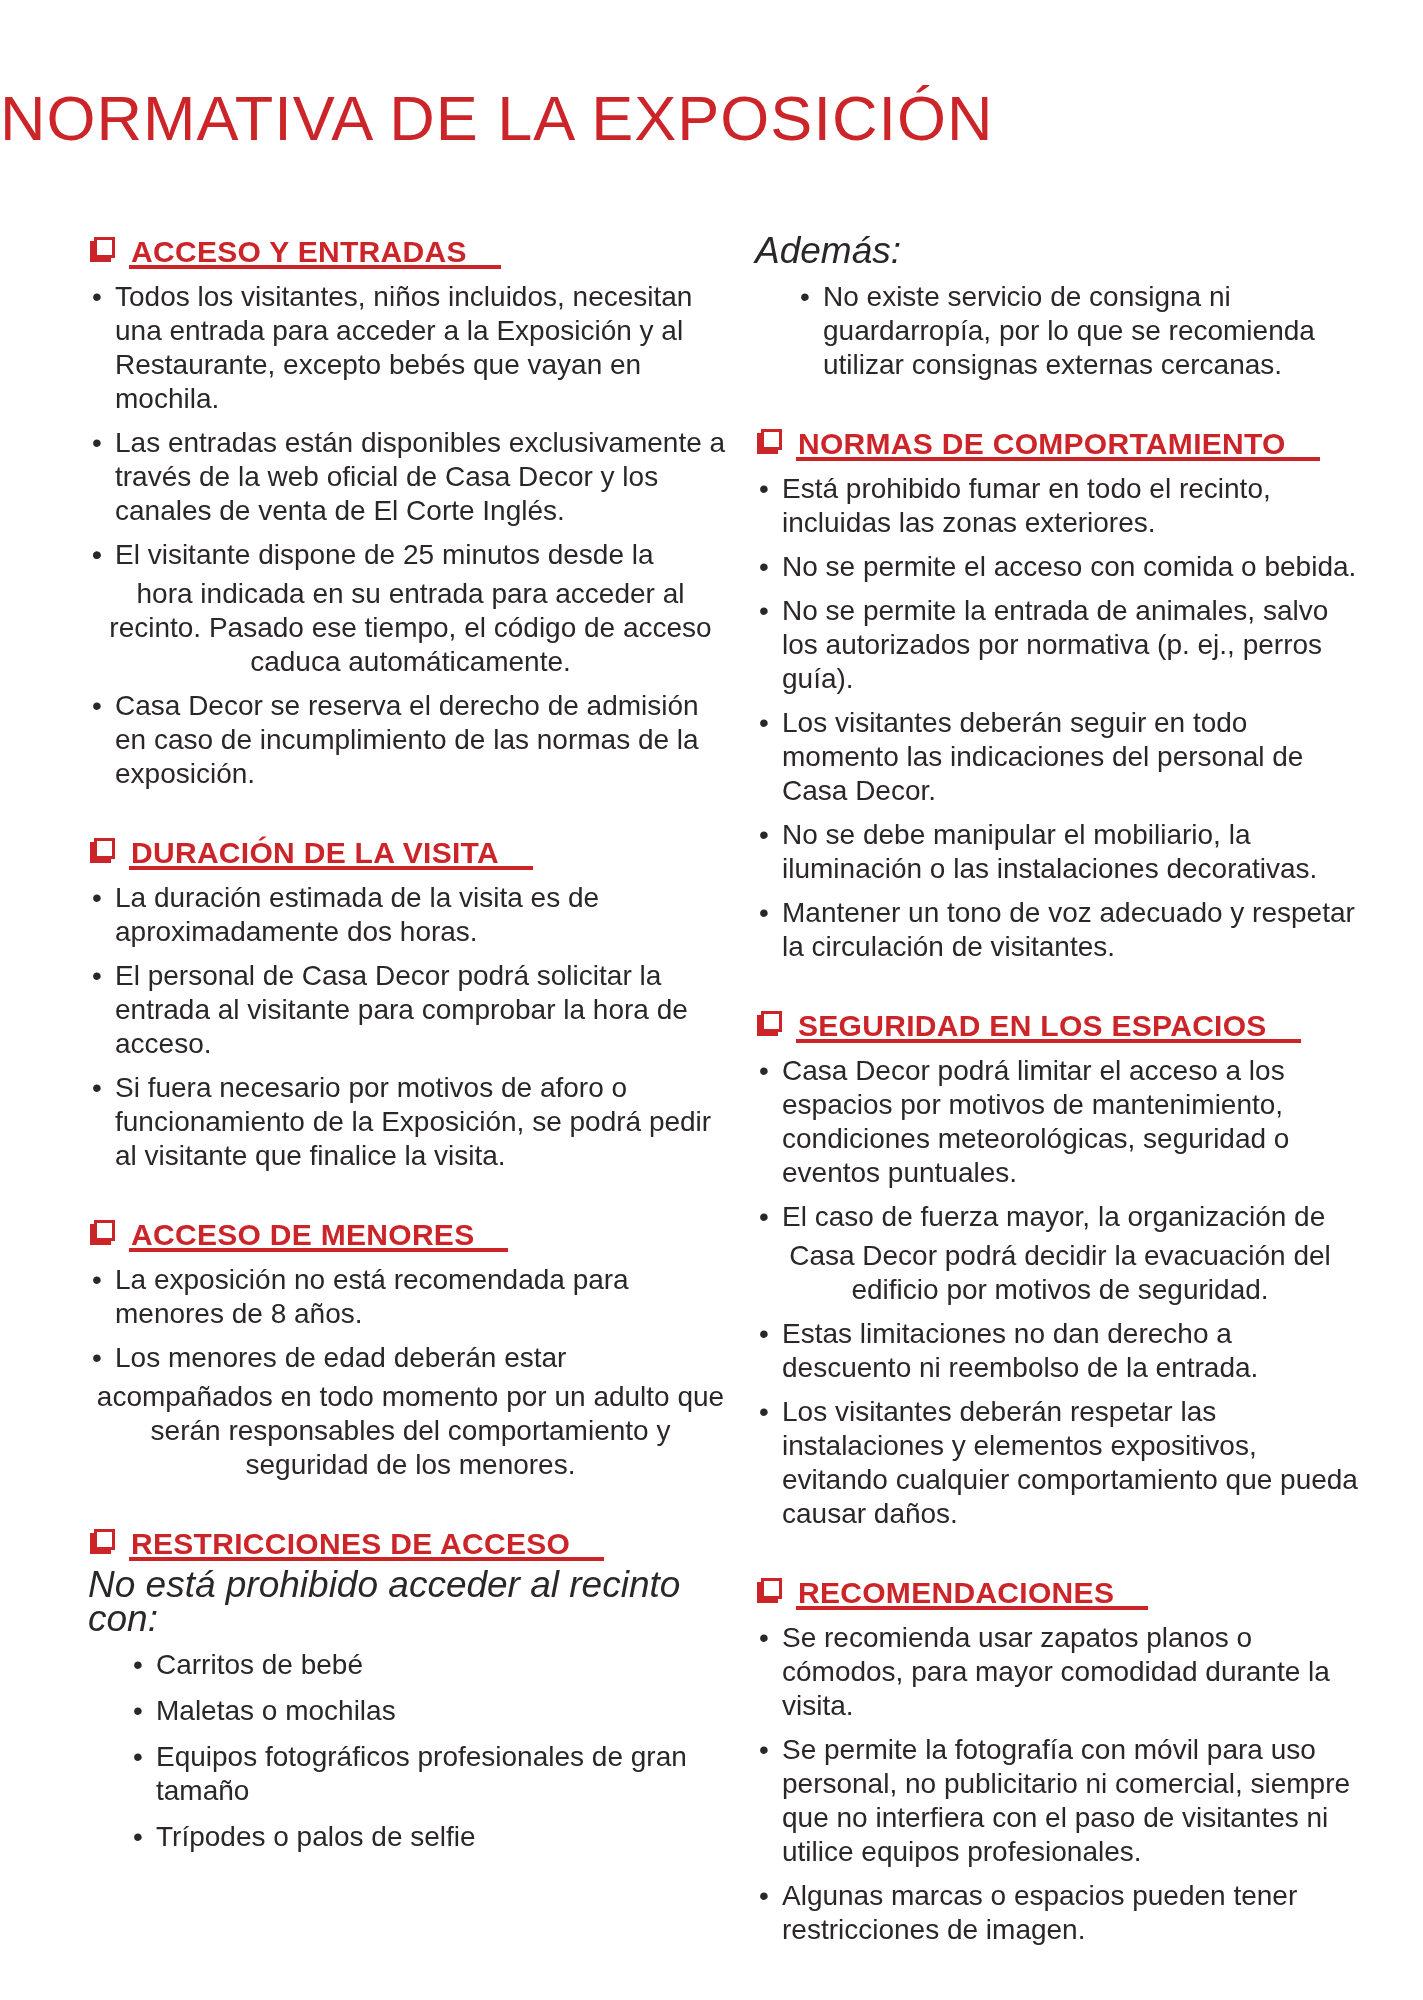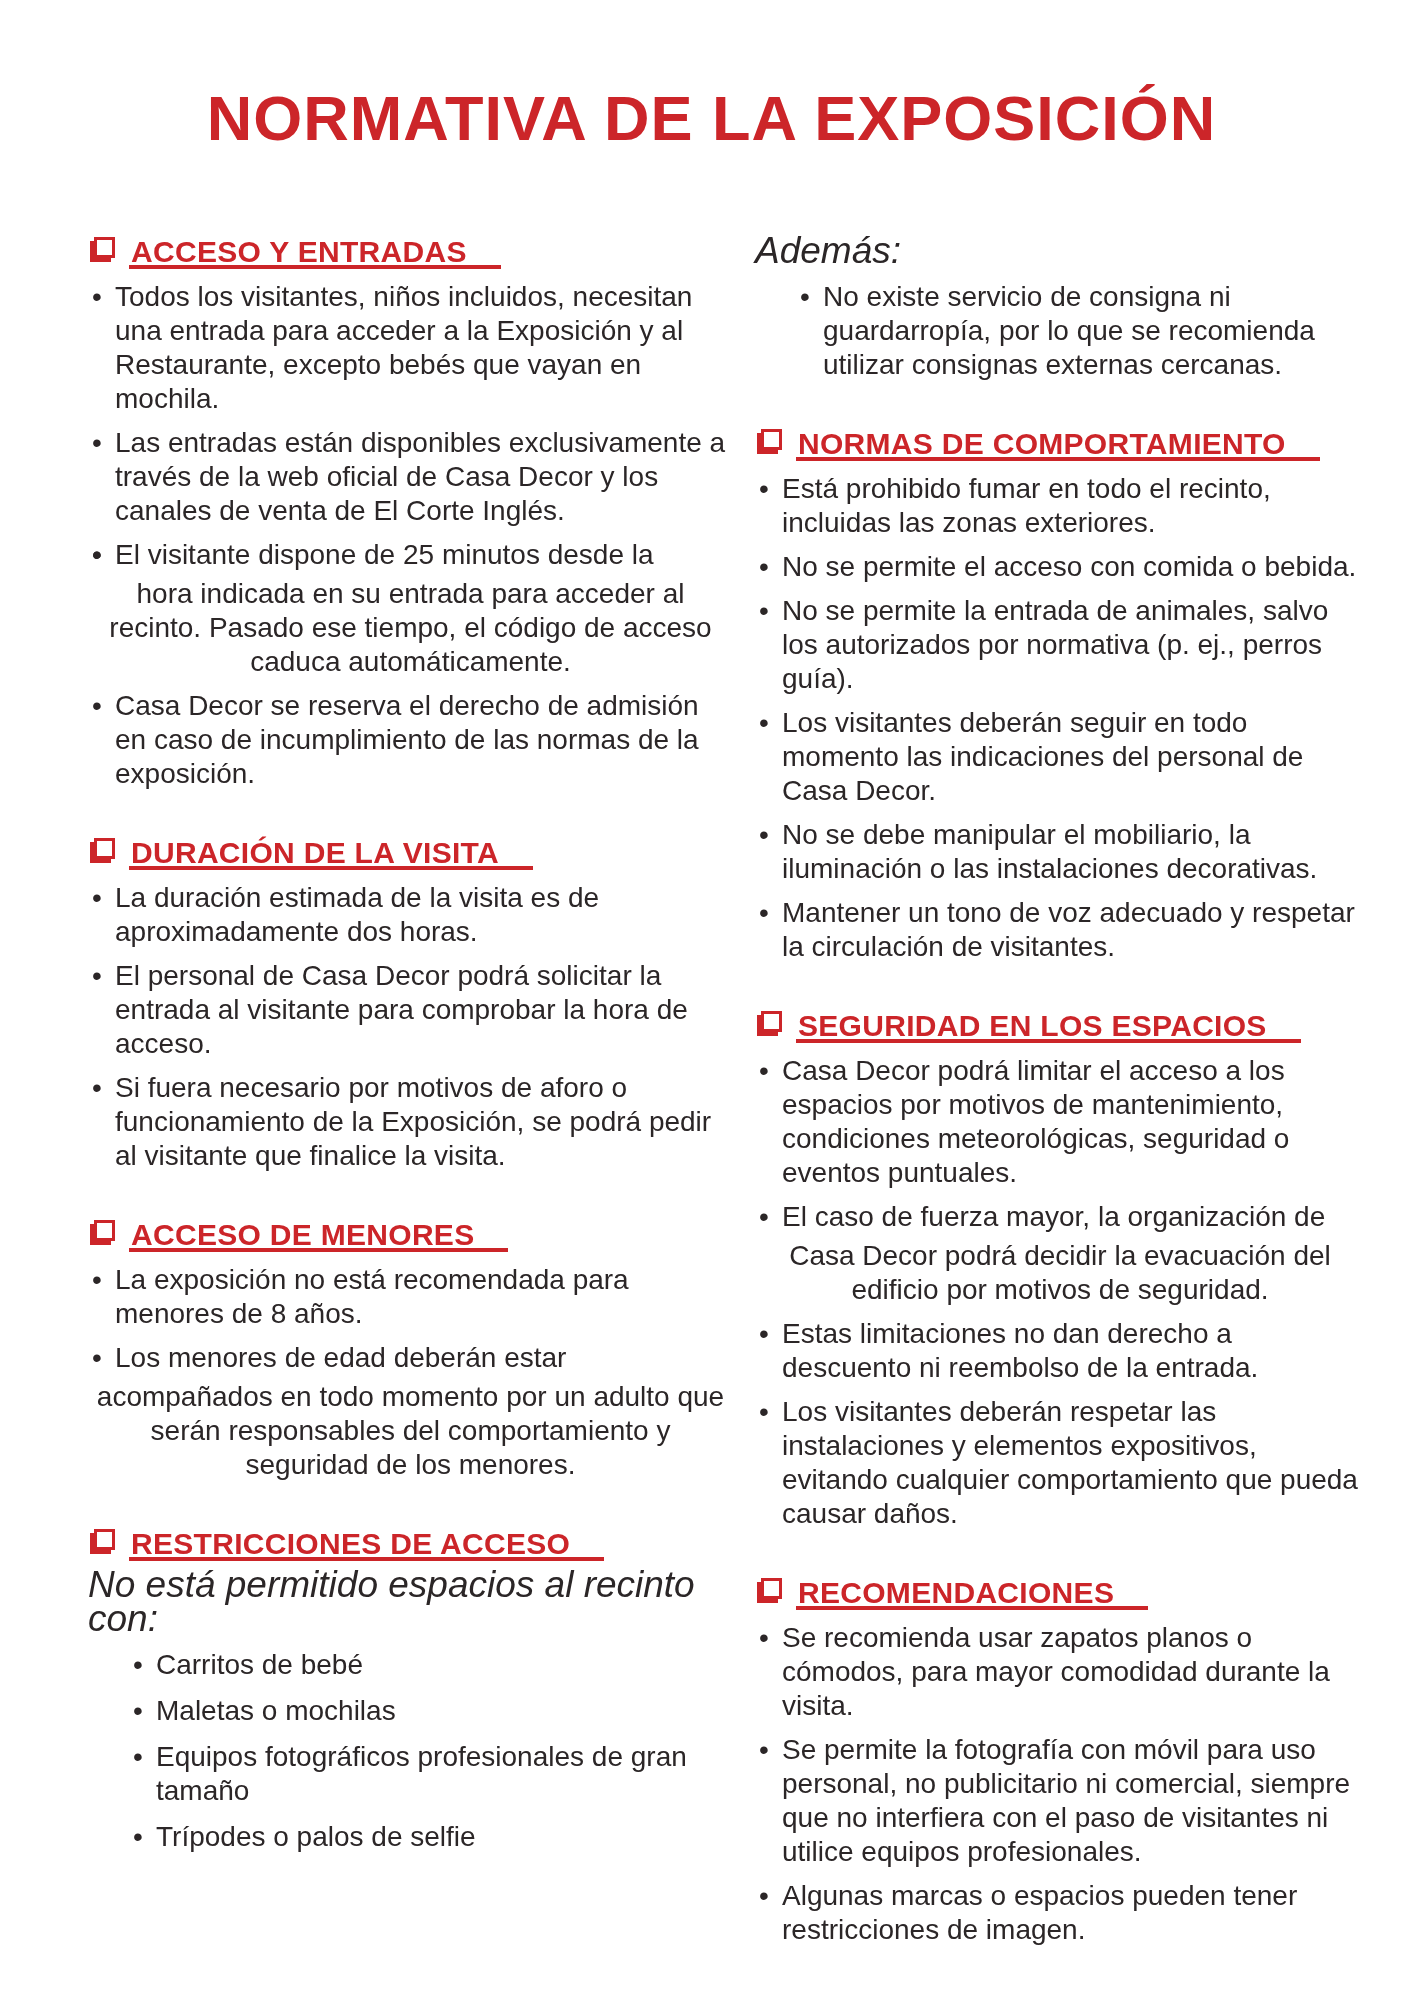--- a/index.html
+++ b/index.html
@@ -11,24 +11,23 @@
   .page{
     position:relative;
     width:1423px;
     height:2000px;
     background:#ffffff;
     overflow:hidden;
   }
   .title{
     margin:0;
     padding-top:82px;
-    text-align:center;
     font-size:63px;
     line-height:72px;
-    font-weight:bold;
+    font-weight:normal;
     letter-spacing:1px;
     color:var(--accent);
   }
   .columns{
     display:flex;
     gap:22px;
     padding:0 58px 0 88px;
     margin-top:80px;
   }
   .col{min-width:0;}
@@ -173,21 +172,21 @@
       <span class="txt">acompañados en todo momento por un adulto que serán responsables del comportamiento y seguridad de los menores.</span>
     </div>
           </div>
       </section>
 
       <section class="sec">
         <div class="sec-head">
           <span class="cb"></span>
           <h2 class="sec-title">RESTRICCIONES DE ACCESO</h2>
         </div>
-        <p class="intro">No está permitido espacios al recinto con:</p>
+        <p class="intro">No está prohibido acceder al recinto con:</p>
         <div class="items">
             <div class="item nested">
       <span class="dot">•</span>
       <span class="txt">Carritos de bebé</span>
     </div>
             <div class="item nested">
       <span class="dot">•</span>
       <span class="txt">Maletas o mochilas</span>
     </div>
             <div class="item nested">

